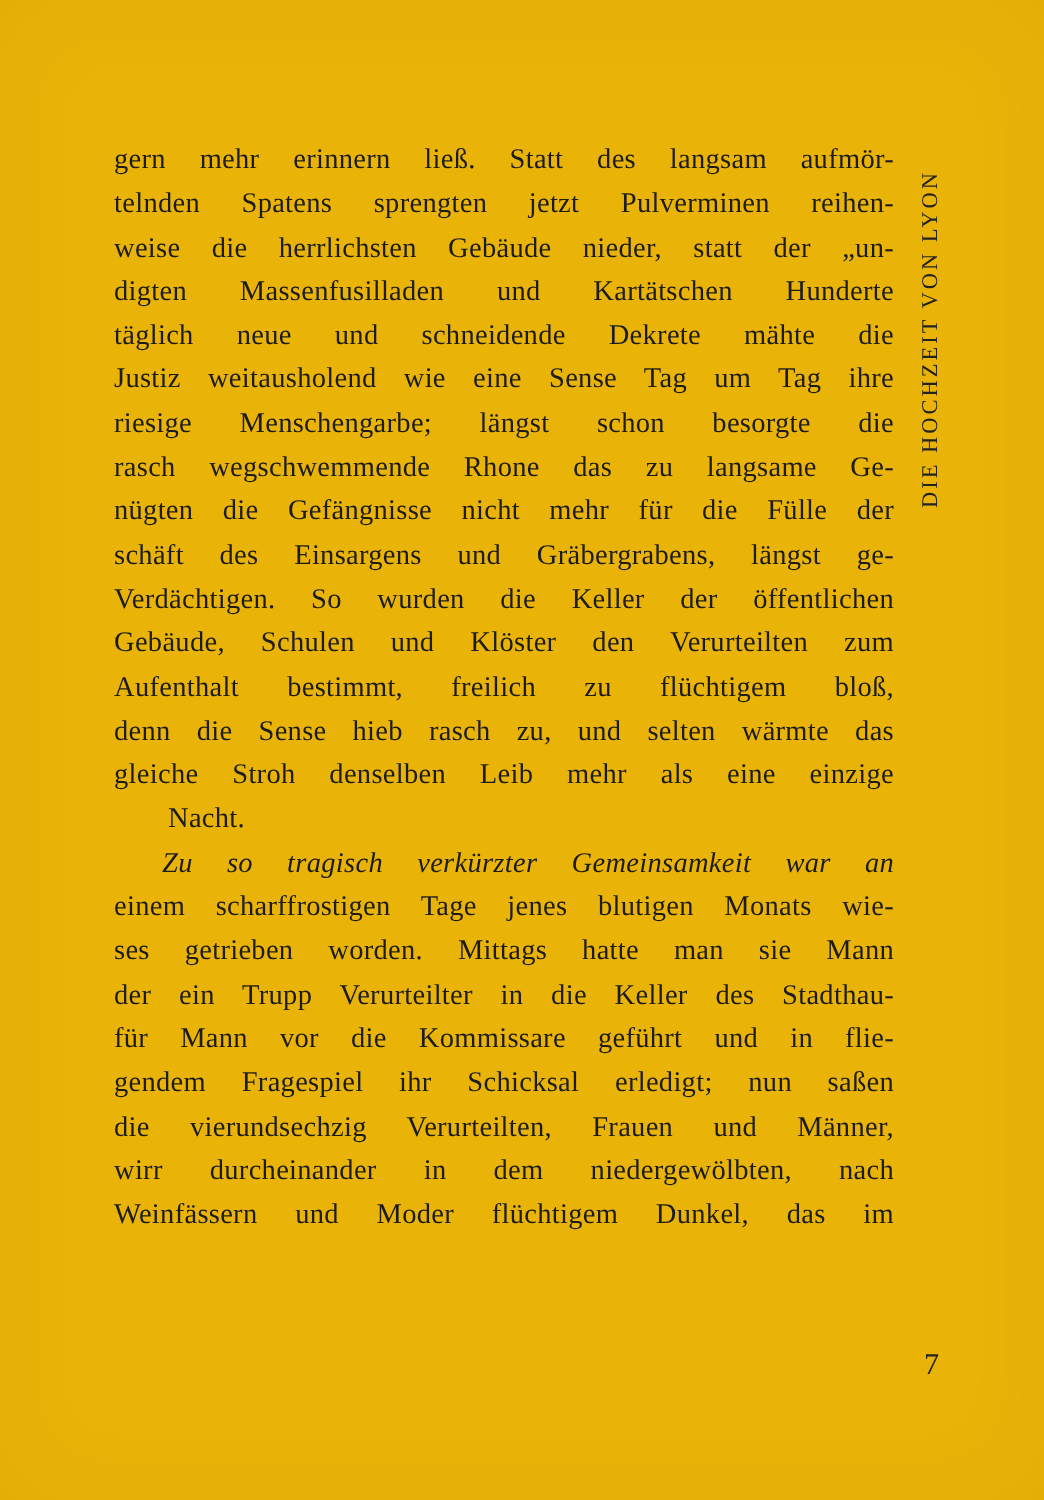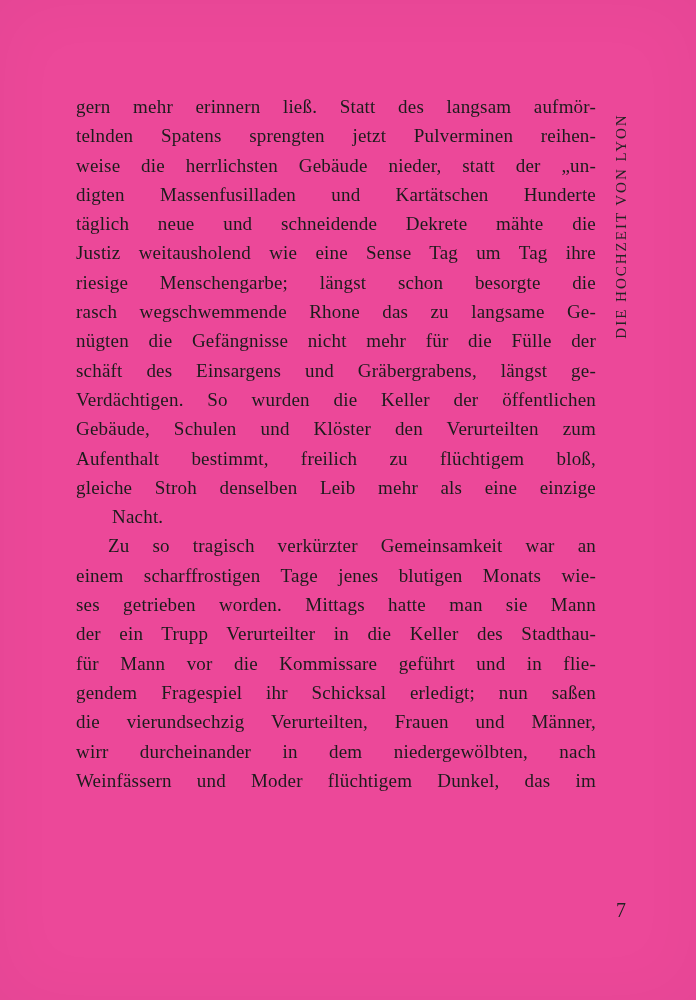--- a/index.html
+++ b/index.html
@@ -7,21 +7,21 @@
     width: 696px; height: 1000px;
     overflow: hidden;
   }
   body {
     font-family: "Liberation Serif", "DejaVu Serif", serif;
     background: #fcfcfa;
   }
   .page {
     position: relative;
     width: 696px; height: 1000px;
-    background: #ec4899;
+    background: #eab308;
     box-shadow: inset 0 0 70px rgba(0,0,0,0.035);
   }
   .text-block {
     position: absolute;
     left: 76px; top: 92px;
     width: 520px;
     font-size: 19px;
     line-height: 29.3px;
     color: #1c1c1c;
     letter-spacing: 0.2px;
@@ -30,20 +30,21 @@
     text-align: justify;
     text-align-last: justify;
     white-space: normal;
   }
   .line.para-end {
     text-align-last: left;
     margin-left: 36px;
   }
   .line.indent {
     text-indent: 32px;
+    font-style: italic;
   }
   .running-head {
     position: absolute;
     top: 226px; left: 621px;
     transform: translate(-50%, -50%) rotate(-90deg);
     white-space: nowrap;
     font-size: 15px;
     letter-spacing: 2px;
     color: #232323;
   }
@@ -68,20 +69,21 @@
       <div class="line">digten Massenfusilladen und Kartätschen Hunderte</div>
       <div class="line">täglich neue und schneidende Dekrete mähte die</div>
       <div class="line">Justiz weitausholend wie eine Sense Tag um Tag ihre</div>
       <div class="line">riesige Menschengarbe; längst schon besorgte die</div>
       <div class="line">rasch wegschwemmende Rhone das zu langsame Ge-</div>
       <div class="line">nügten die Gefängnisse nicht mehr für die Fülle der</div>
       <div class="line">schäft des Einsargens und Gräbergrabens, längst ge-</div>
       <div class="line">Verdächtigen. So wurden die Keller der öffentlichen</div>
       <div class="line">Gebäude, Schulen und Klöster den Verurteilten zum</div>
       <div class="line">Aufenthalt bestimmt, freilich zu flüchtigem bloß,</div>
+      <div class="line">denn die Sense hieb rasch zu, und selten wärmte das</div>
       <div class="line">gleiche Stroh denselben Leib mehr als eine einzige</div>
       <div class="line para-end">Nacht.</div>
       <div class="line indent">Zu so tragisch verkürzter Gemeinsamkeit war an</div>
       <div class="line">einem scharffrostigen Tage jenes blutigen Monats wie-</div>
       <div class="line">ses getrieben worden. Mittags hatte man sie Mann</div>
       <div class="line">der ein Trupp Verurteilter in die Keller des Stadthau-</div>
       <div class="line">für Mann vor die Kommissare geführt und in flie-</div>
       <div class="line">gendem Fragespiel ihr Schicksal erledigt; nun saßen</div>
       <div class="line">die vierundsechzig Verurteilten, Frauen und Männer,</div>
       <div class="line">wirr durcheinander in dem niedergewölbten, nach</div>

